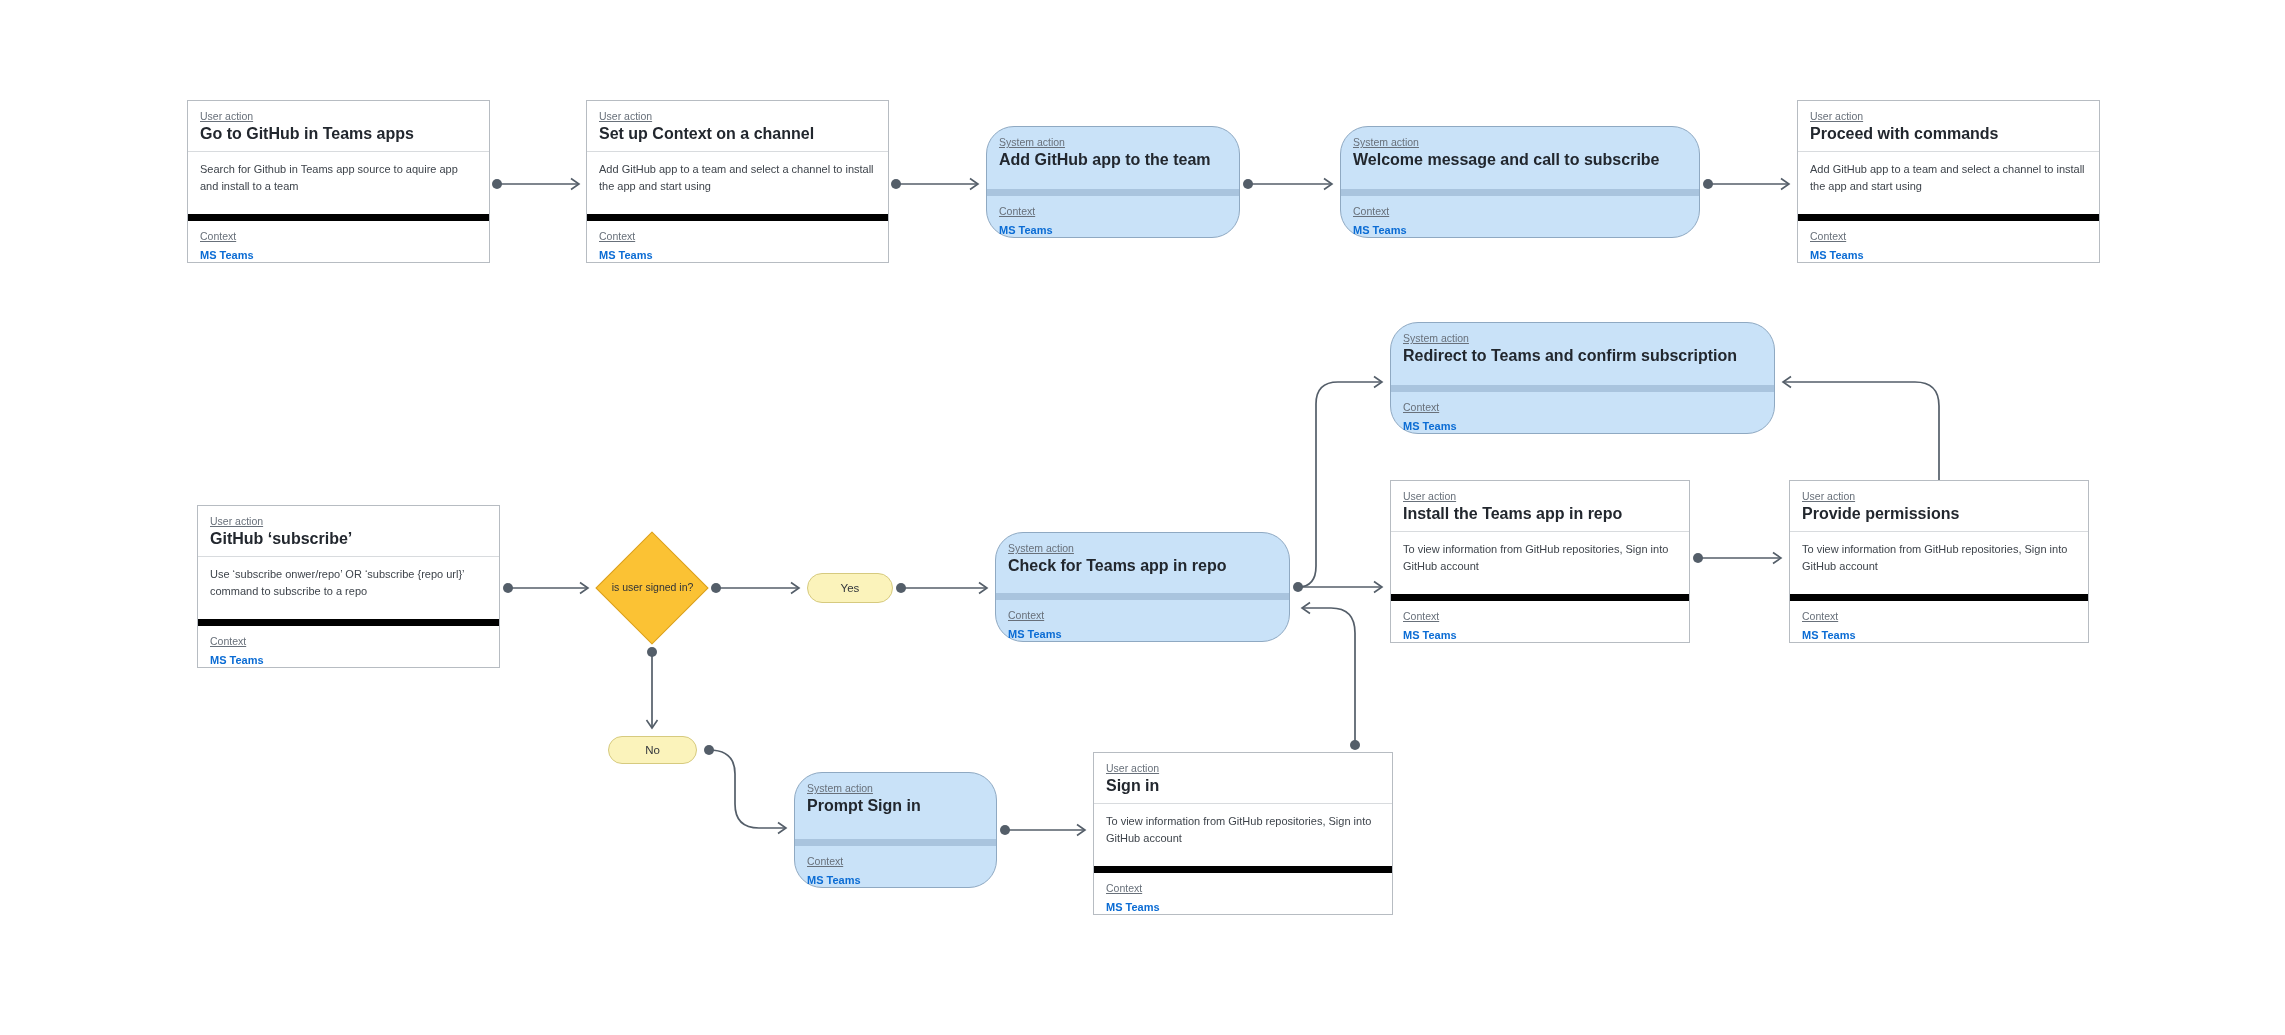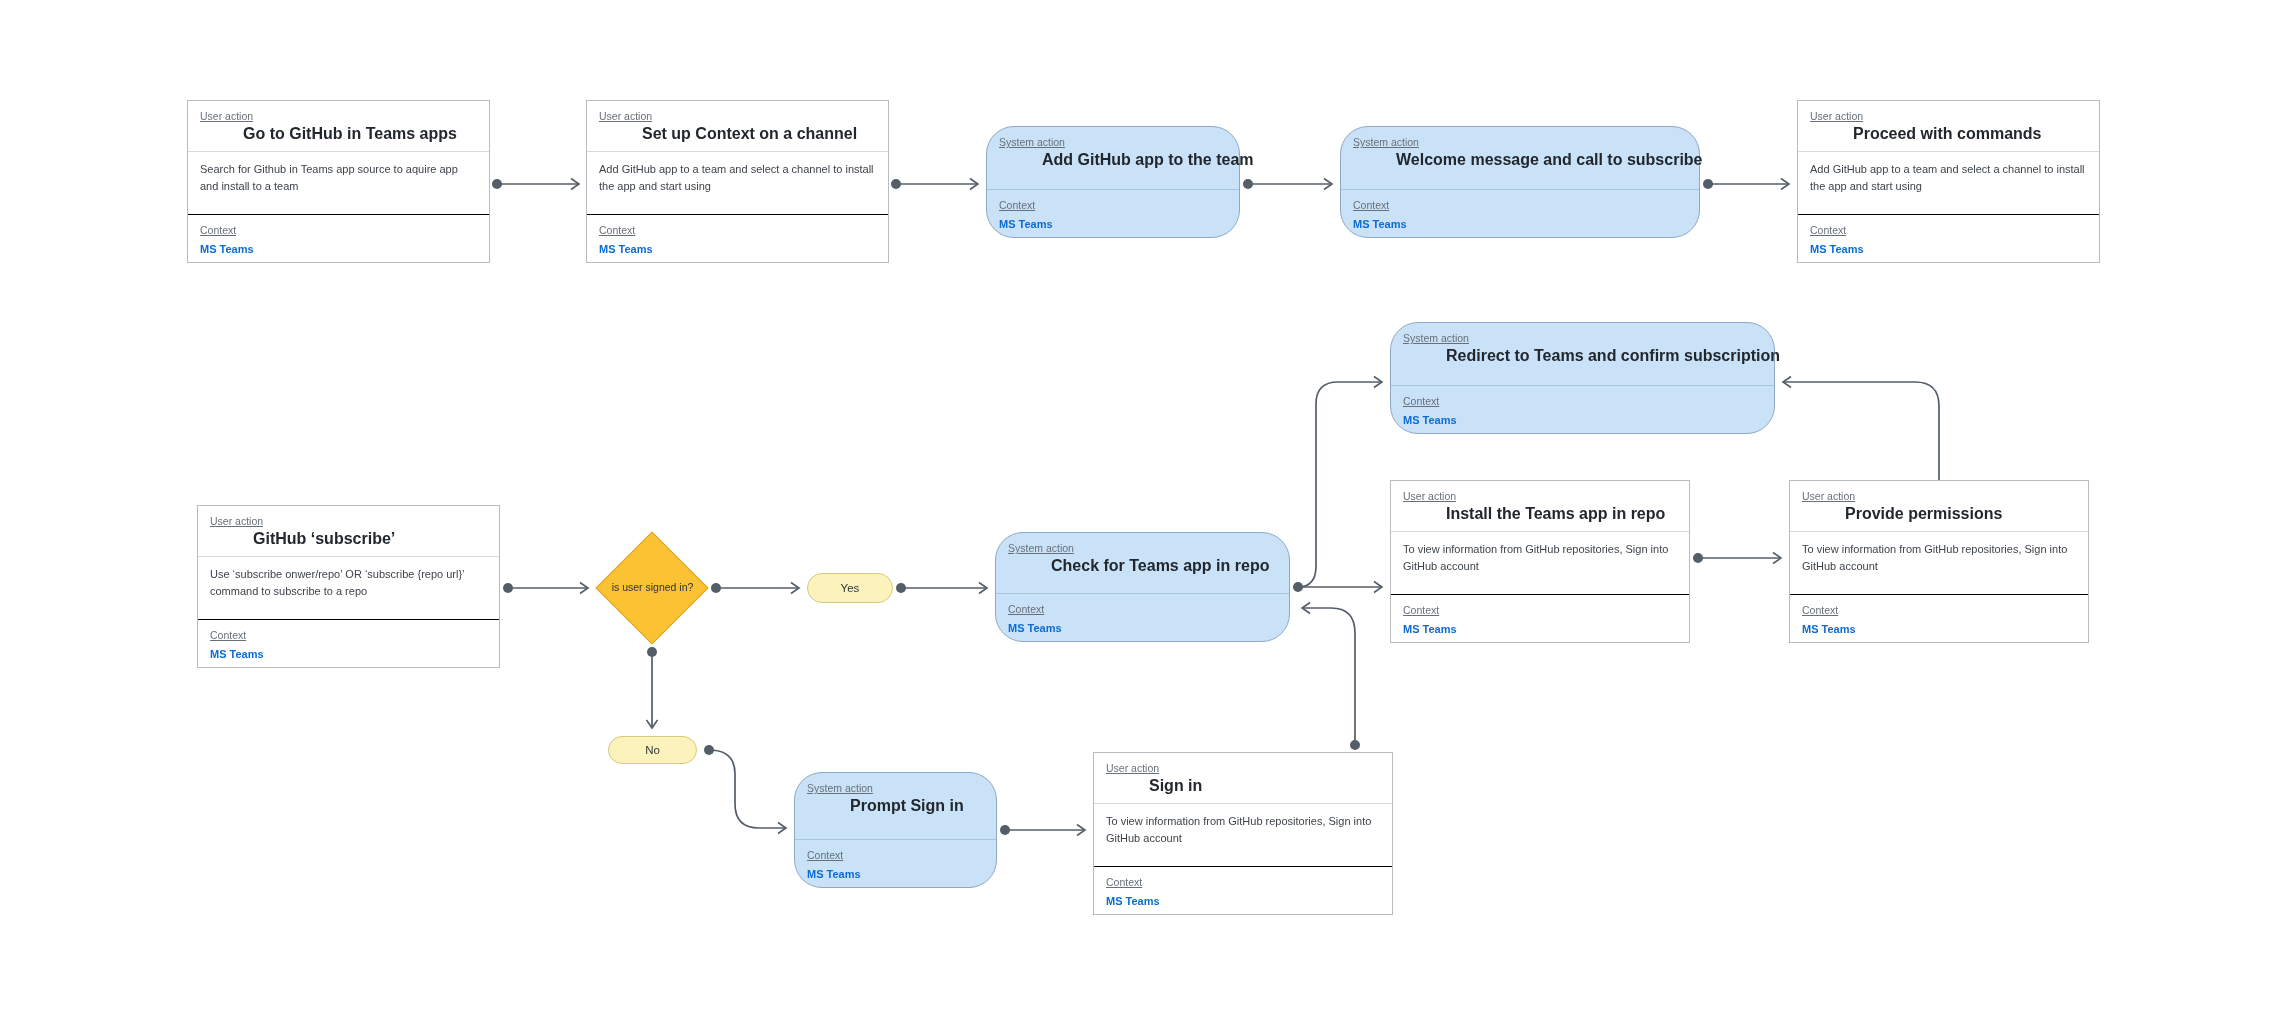--- a/index.html
+++ b/index.html
@@ -9,23 +9,23 @@
   }
   .card{
     position:absolute;background:#ffffff;border:1px solid #b7bcc2;
     box-sizing:border-box;display:flex;flex-direction:column;
   }
   .card.system{background:#c9e2f8;border-color:#8fa9c2;border-radius:28px;}
   .sec{padding:9px 12px 6px;box-sizing:border-box;}
   .sec.head{height:50px;}
   .card.system .sec.head{flex:1;}
   .kind{font-size:10.5px;color:#68707a;margin-bottom:3px;text-decoration:underline;}
-  .title{font-size:16px;font-weight:600;color:#22272e;white-space:nowrap;margin-left:43px;}
+  .title{font-size:16px;font-weight:600;color:#22272e;white-space:nowrap;}
   .sec.desc{border-top:1px solid #d8dbde;font-size:11px;color:#3e444b;line-height:1.5;flex:1;}
-  .sec.ctx{border-top:1px solid #000000;height:48px;}
+  .sec.ctx{border-top:7px solid #000000;height:48px;}
   .card.system .sec.ctx{border-top-color:#a9c4de;}
   .ctx .val{font-size:11px;font-weight:700;color:#0b6cd4;text-decoration:none;cursor:pointer;display:inline-block;margin-top:1px;}
   .diamond{
     position:absolute;left:612px;top:548px;width:80px;height:80px;
     background:#fbc234;border:1px solid #d99f1f;transform:rotate(45deg);
     box-sizing:border-box;
   }
   .diamond-label{
     position:absolute;left:596px;top:531px;width:113px;height:113px;
     display:flex;align-items:center;justify-content:center;text-align:center;

